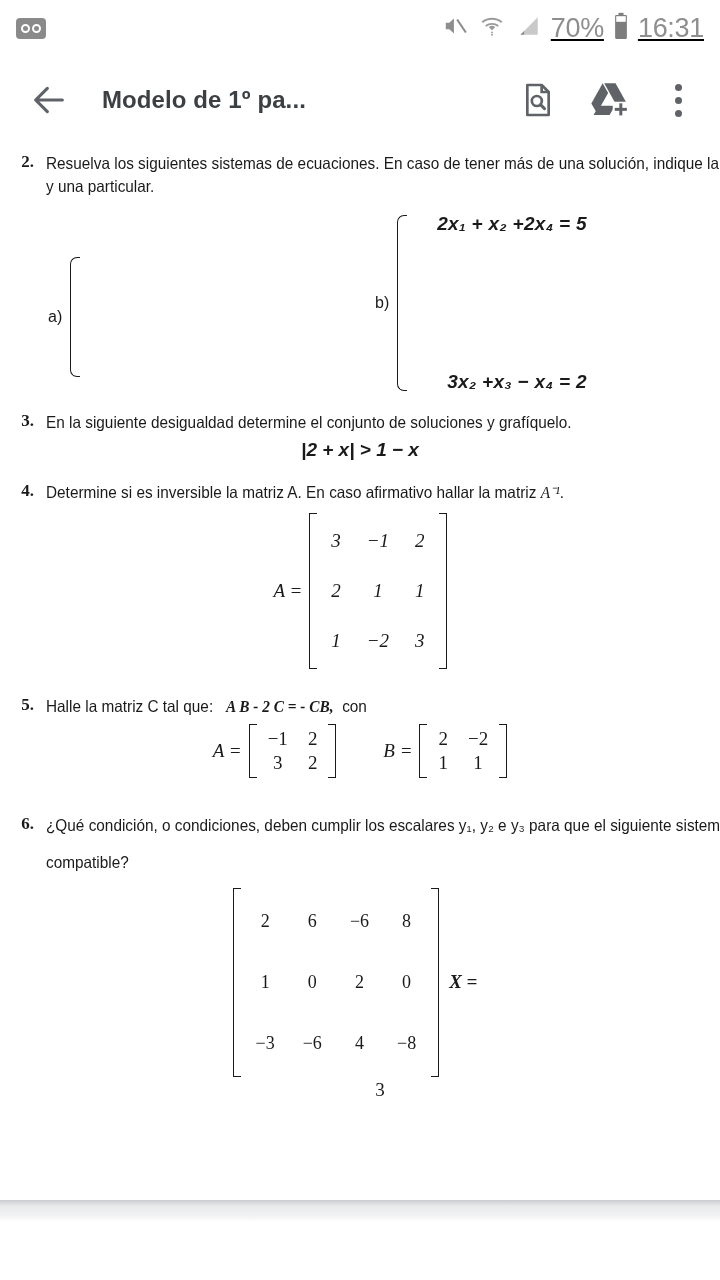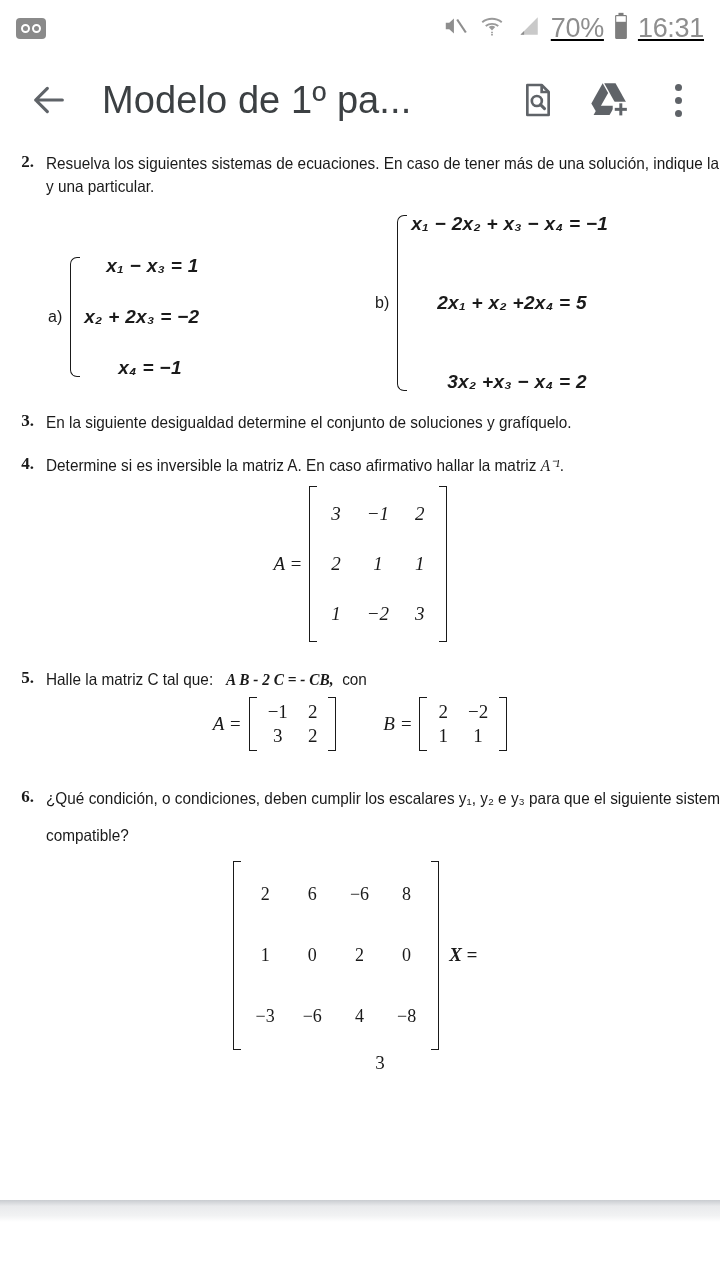--- a/index.html
+++ b/index.html
@@ -58,23 +58,23 @@
     padding: 0 14px 0 22px;
   }
   .back-btn {
     width: 54px; height: 54px;
     display: flex; align-items: center; justify-content: center;
     flex: 0 0 auto;
   }
   .appbar-title {
     flex: 1 1 auto;
     margin-left: 26px;
-    font-size: 38px;
+    font-size: 24px;
     color: #3c4043;
-    font-weight: 400;
+    font-weight: 700;
     white-space: nowrap;
     overflow: hidden;
     letter-spacing: 0.1px;
   }
   .appbar-actions {
     display: flex;
     align-items: center;
     flex: 0 0 auto;
     gap: 14px;
   }
@@ -334,42 +334,37 @@
           <div class="q-text">Resuelva los siguientes sistemas de ecuaciones. En caso de tener más de una solución, indique la solución general</div>
           <div class="q-text">y una particular.</div>
         </div>
       </div>
 
       <div style="position:relative; height:200px;">
 
         <div class="sys" style="position:absolute; left:48px; top:56px; height:124px;">
           <div class="sys-label">a)</div>
           <div class="brace"></div>
-          <div class="sys-rows">
-            <div class="sys-row" style="padding-left:22px;">x₁ − x₃  = 1</div>
-            <div class="sys-row">x₂ + 2x₃ = −2</div>
-            <div class="sys-row" style="padding-left:34px;">x₄ = −1</div>
-          </div>
         </div>
 
         <div class="sys" style="position:absolute; left:375px; top:14px; height:180px;">
           <div class="sys-label">b)</div>
           <div class="brace"></div>
           <div class="sys-rows">
-            <div class="sys-row">x₁ − 2x₂ + x₃ − x₄ = −1</div>
             <div class="sys-row" style="padding-left:26px;">2x₁ + x₂ +2x₄ = 5</div>
             <div class="sys-row" style="padding-left:36px;">3x₂ +x₃ − x₄ = 2</div>
           </div>
         </div>
       </div>
 
       <div class="q" style="margin-top:12px;">
         <div class="q-num">3.</div>
         <div class="q-text">En la siguiente desigualdad determine el conjunto de soluciones y grafíquelo.</div>
       </div>
+      <div style="width:720px; text-align:center; margin-top:5px; font-family:'Liberation Sans',sans-serif; font-weight:700; font-style:italic; font-size:19px;">|2 + x| &gt; 1 − x</div>
 
       <div class="q" style="margin-top:20px;">
         <div class="q-num">4.</div>
         <div class="q-text"><span>Determine si es inversible la matriz A. En caso afirmativo hallar la matriz </span><span class="math-i">A⁻¹</span><span>.</span></div>
       </div>
 
       <div style="width:720px; text-align:center; margin-top:8px;">
         <span class="matrix-wrap">
           <span class="mrow-eq">A =</span>
           <span class="matrix tall italic">

